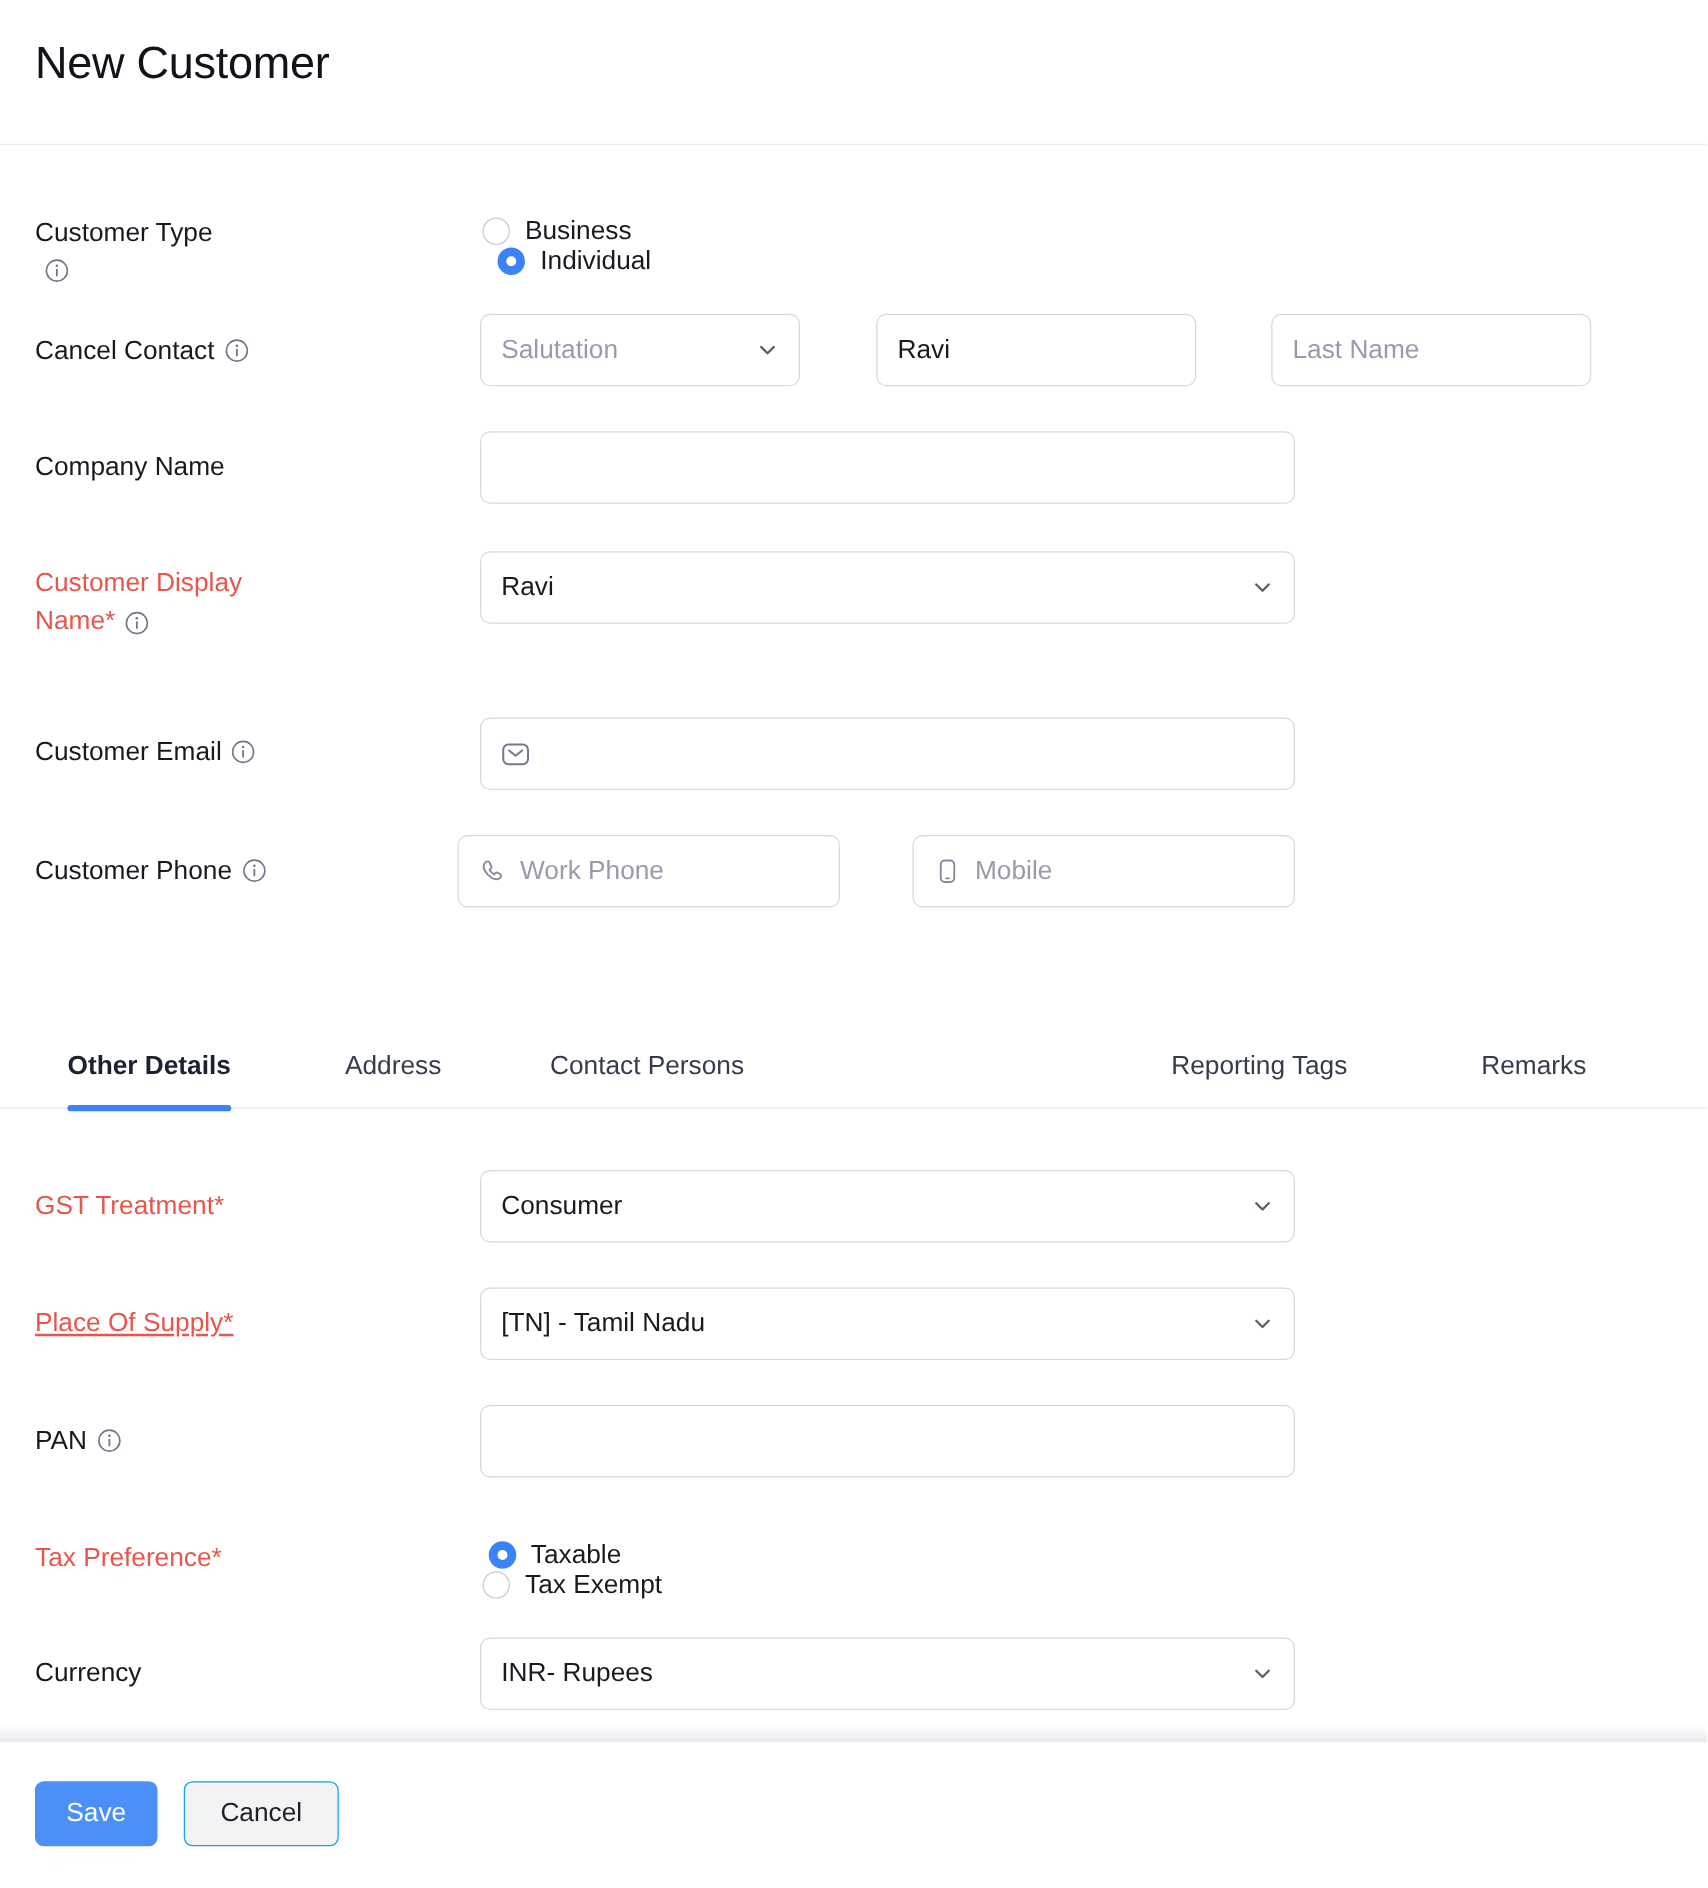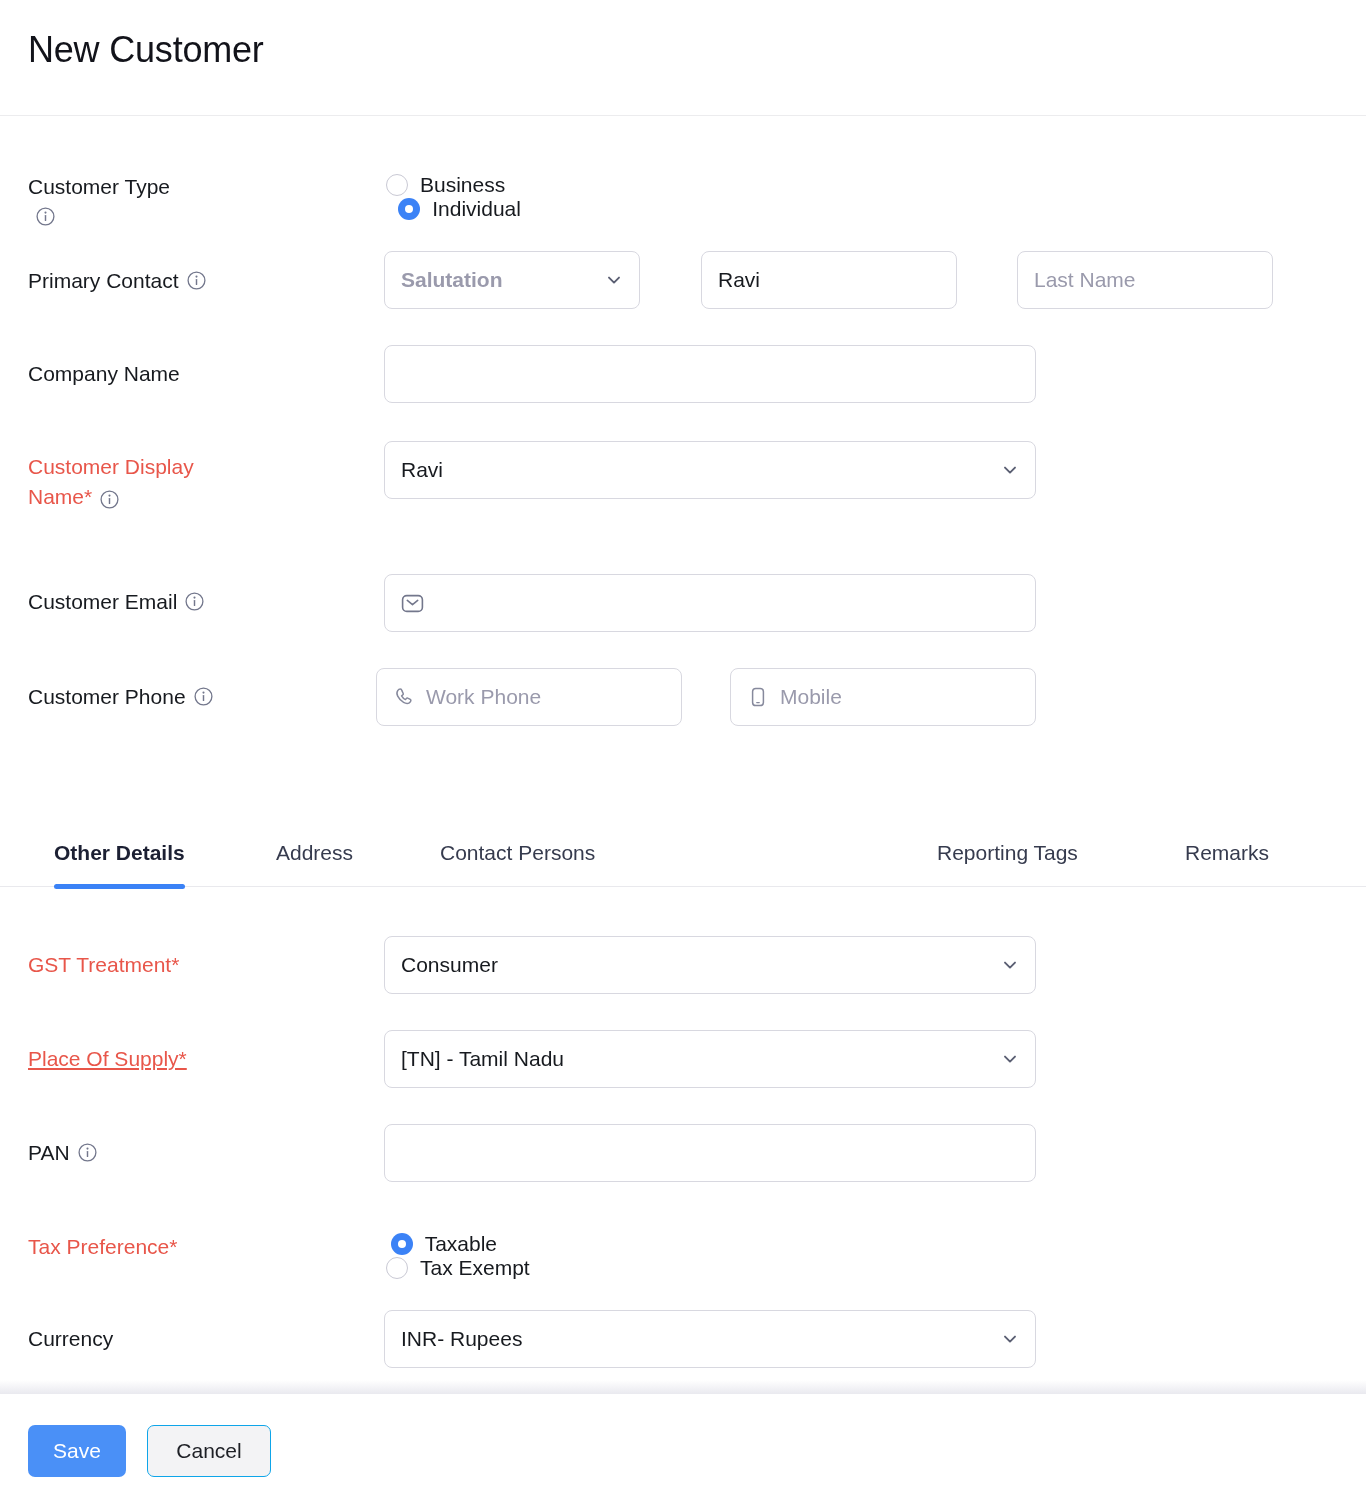--- a/index.html
+++ b/index.html
@@ -235,31 +235,31 @@
         </div>
         <div class="radio-opt">
           <span class="rdo on"></span>
           <span>Individual</span>
         </div>
       </div>
     </div>
 
     <div class="row" style="top:148px;">
       <div class="label" style="top:2px;">
-        <span class="txt">Primary Contact</span>
+        <span class="txt">Cancel Contact</span>
         <span class="info">
           <svg width="19" height="19" viewBox="0 0 19 19" fill="none">
             <circle cx="9.5" cy="9.5" r="8.4" stroke="#73778c" stroke-width="1.3"></circle>
             <circle cx="9.5" cy="5.6" r="1.05" fill="#73778c"></circle>
             <rect x="8.78" y="7.9" width="1.45" height="6.2" rx="0.7" fill="#73778c"></rect>
           </svg>
         </span>
       </div>
 
-      <div class="field" style="left:384px; top:-13px; width:256px;font-weight:bold;">
+      <div class="field" style="left:384px; top:-13px; width:256px;">
         <span class="ph">Salutation</span>
         <svg class="chev" viewBox="0 0 18 18" fill="none">
           <path d="M4 6.6 L9 11.6 L14 6.6" stroke="#5a5e72" stroke-width="1.9" stroke-linecap="round" stroke-linejoin="round"></path>
         </svg>
       </div>
 
       <div class="field" style="left:701px; top:-13px; width:256px;">
         <span class="val">Ravi</span>
       </div>
 
@@ -322,21 +322,21 @@
       <div class="label" style="top:2px;">
         <span class="txt">Customer Phone</span>
         <span class="info">
           <svg width="19" height="19" viewBox="0 0 19 19" fill="none">
             <circle cx="9.5" cy="9.5" r="8.4" stroke="#73778c" stroke-width="1.3"></circle>
             <circle cx="9.5" cy="5.6" r="1.05" fill="#73778c"></circle>
             <rect x="8.78" y="7.9" width="1.45" height="6.2" rx="0.7" fill="#73778c"></rect>
           </svg>
         </span>
       </div>
-      <div class="field" style="left:376px; top:-12px; width:306px;">
+      <div class="field" style="left:366px; top:-12px; width:306px;">
         <span class="lead-icon">
           <svg width="22" height="22" viewBox="0 0 22 22" fill="none">
             <path d="M7.3 3.1c-1 0-2 .6-2.6 1.5-1 1.5-1 3.6 0 5.6 1.2 2.4 3.4 4.8 5.9 6.2 2 1.1 4.2 1.3 5.7.4.9-.5 1.6-1.5 1.6-2.5 0-.4-.2-.7-.6-.9l-2.5-1.3c-.5-.3-1.1-.1-1.4.3l-.9 1.2c-1.6-.8-3-2.2-3.9-3.8l1.2-.9c.5-.3.6-.9.4-1.4L8.9 4.6c-.2-.9-.8-1.5-1.6-1.5z" stroke="#86899c" stroke-width="1.5" stroke-linejoin="round"></path>
           </svg>
         </span>
         <span class="ph">Work Phone</span>
       </div>
       <div class="field" style="left:730px; top:-12px; width:306px;">
         <span class="lead-icon">
           <svg width="22" height="22" viewBox="0 0 22 22" fill="none">

